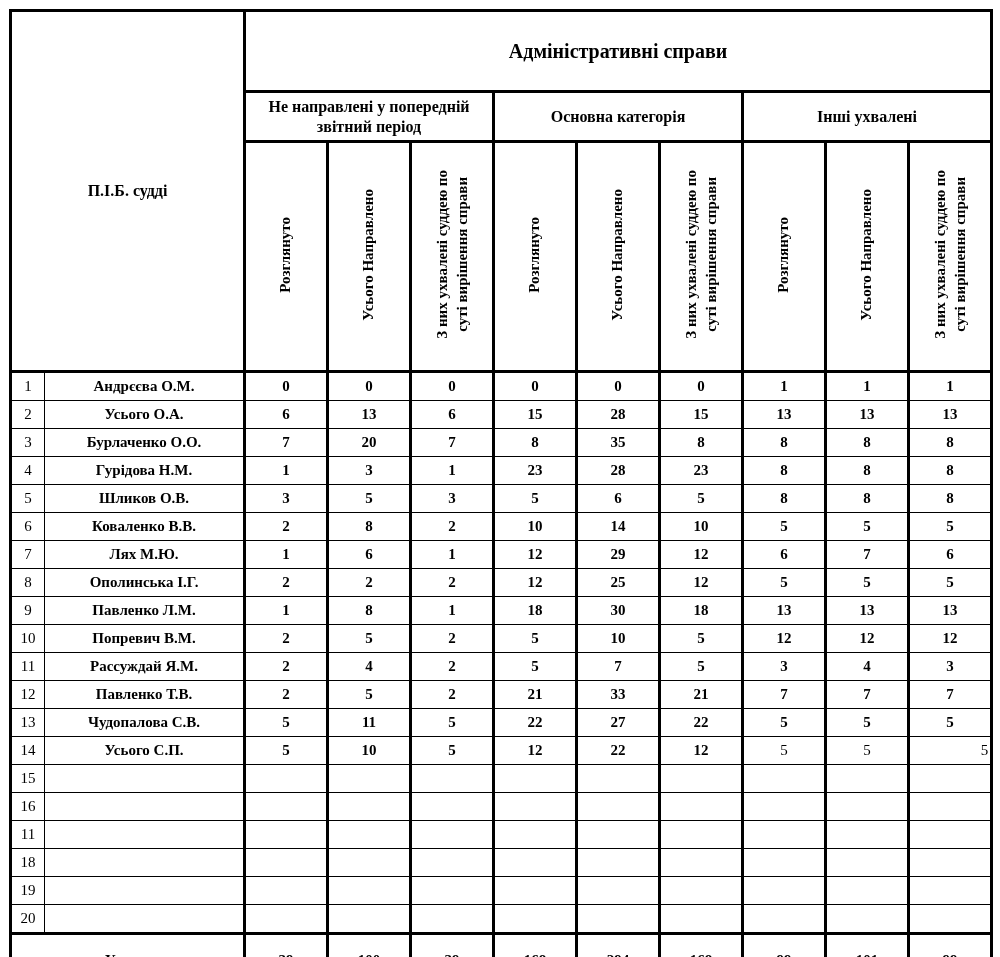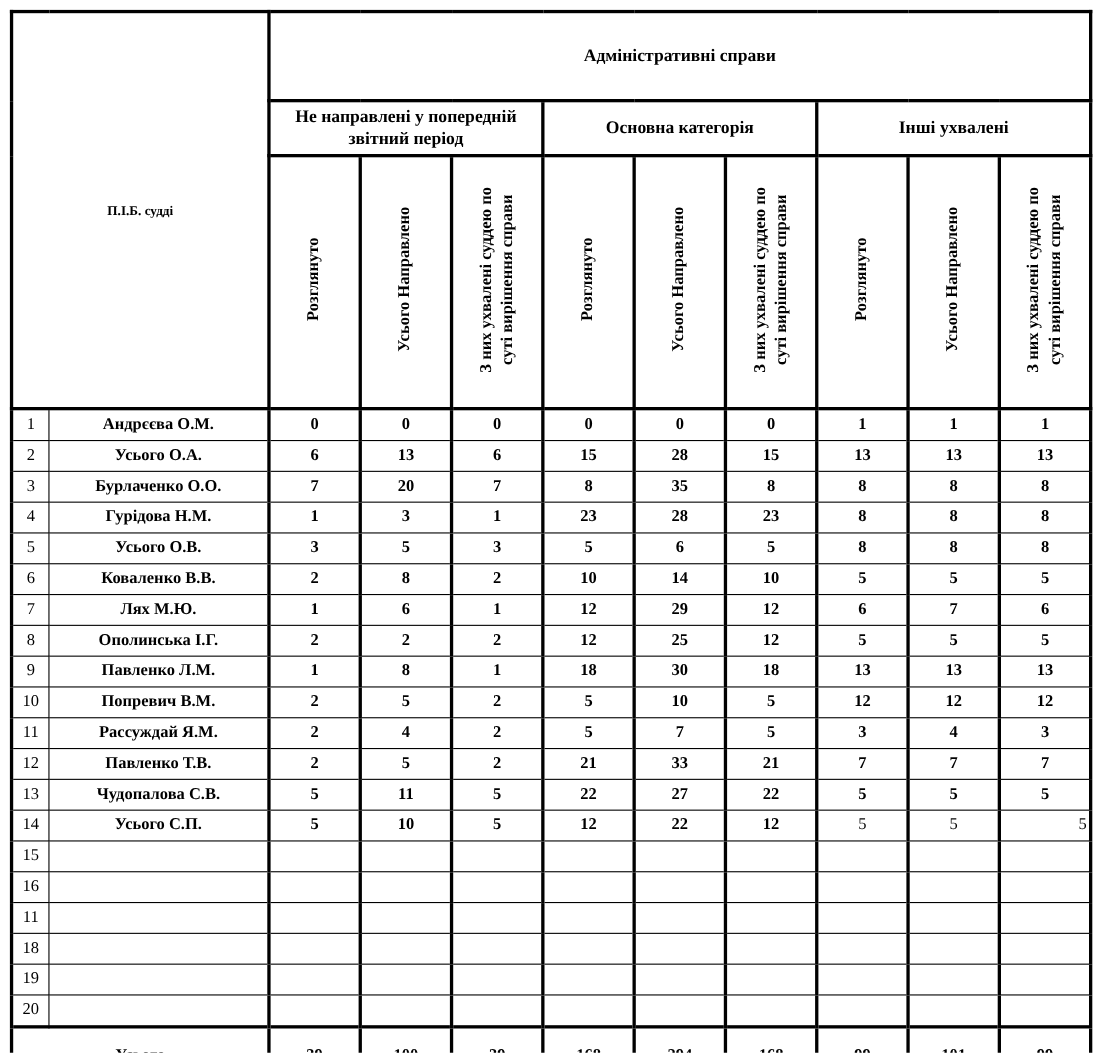--- a/index.html
+++ b/index.html
@@ -35,22 +35,22 @@
   }
 
   
   thead th {
     border: 3px solid #000;
     font-weight: bold;
     text-align: center;
     vertical-align: middle;
     background: #fff;
   }
-  th.corner   { font-size: 12px; }
-  th.tophead  { font-size: 16px; height: 78px; }
+  th.corner   { font-size: 16px; }
+  th.tophead  { font-size: 20px; height: 78px; }
   th.grouphead{ font-size: 16px; height: 47px; white-space: pre-line; line-height: 1.25; }
   th.colhead  { height: 227px; }
 
   .rot {
     display: inline-block;
     writing-mode: vertical-rl;
     transform: rotate(180deg);
     white-space: pre-line;
     font-weight: bold;
     font-size: 15px;
@@ -202,21 +202,21 @@
           <td class="val">1</td>
           <td class="val">23</td>
           <td class="val">28</td>
           <td class="val">23</td>
           <td class="val">8</td>
           <td class="val">8</td>
           <td class="val">8</td>
         </tr>
         <tr>
           <td class="num">5</td>
-          <td class="name">Усього О.В.</td>
+          <td class="name">Шликов О.В.</td>
           <td class="val">3</td>
           <td class="val">5</td>
           <td class="val">3</td>
           <td class="val">5</td>
           <td class="val">6</td>
           <td class="val">5</td>
           <td class="val">8</td>
           <td class="val">8</td>
           <td class="val">8</td>
         </tr>

